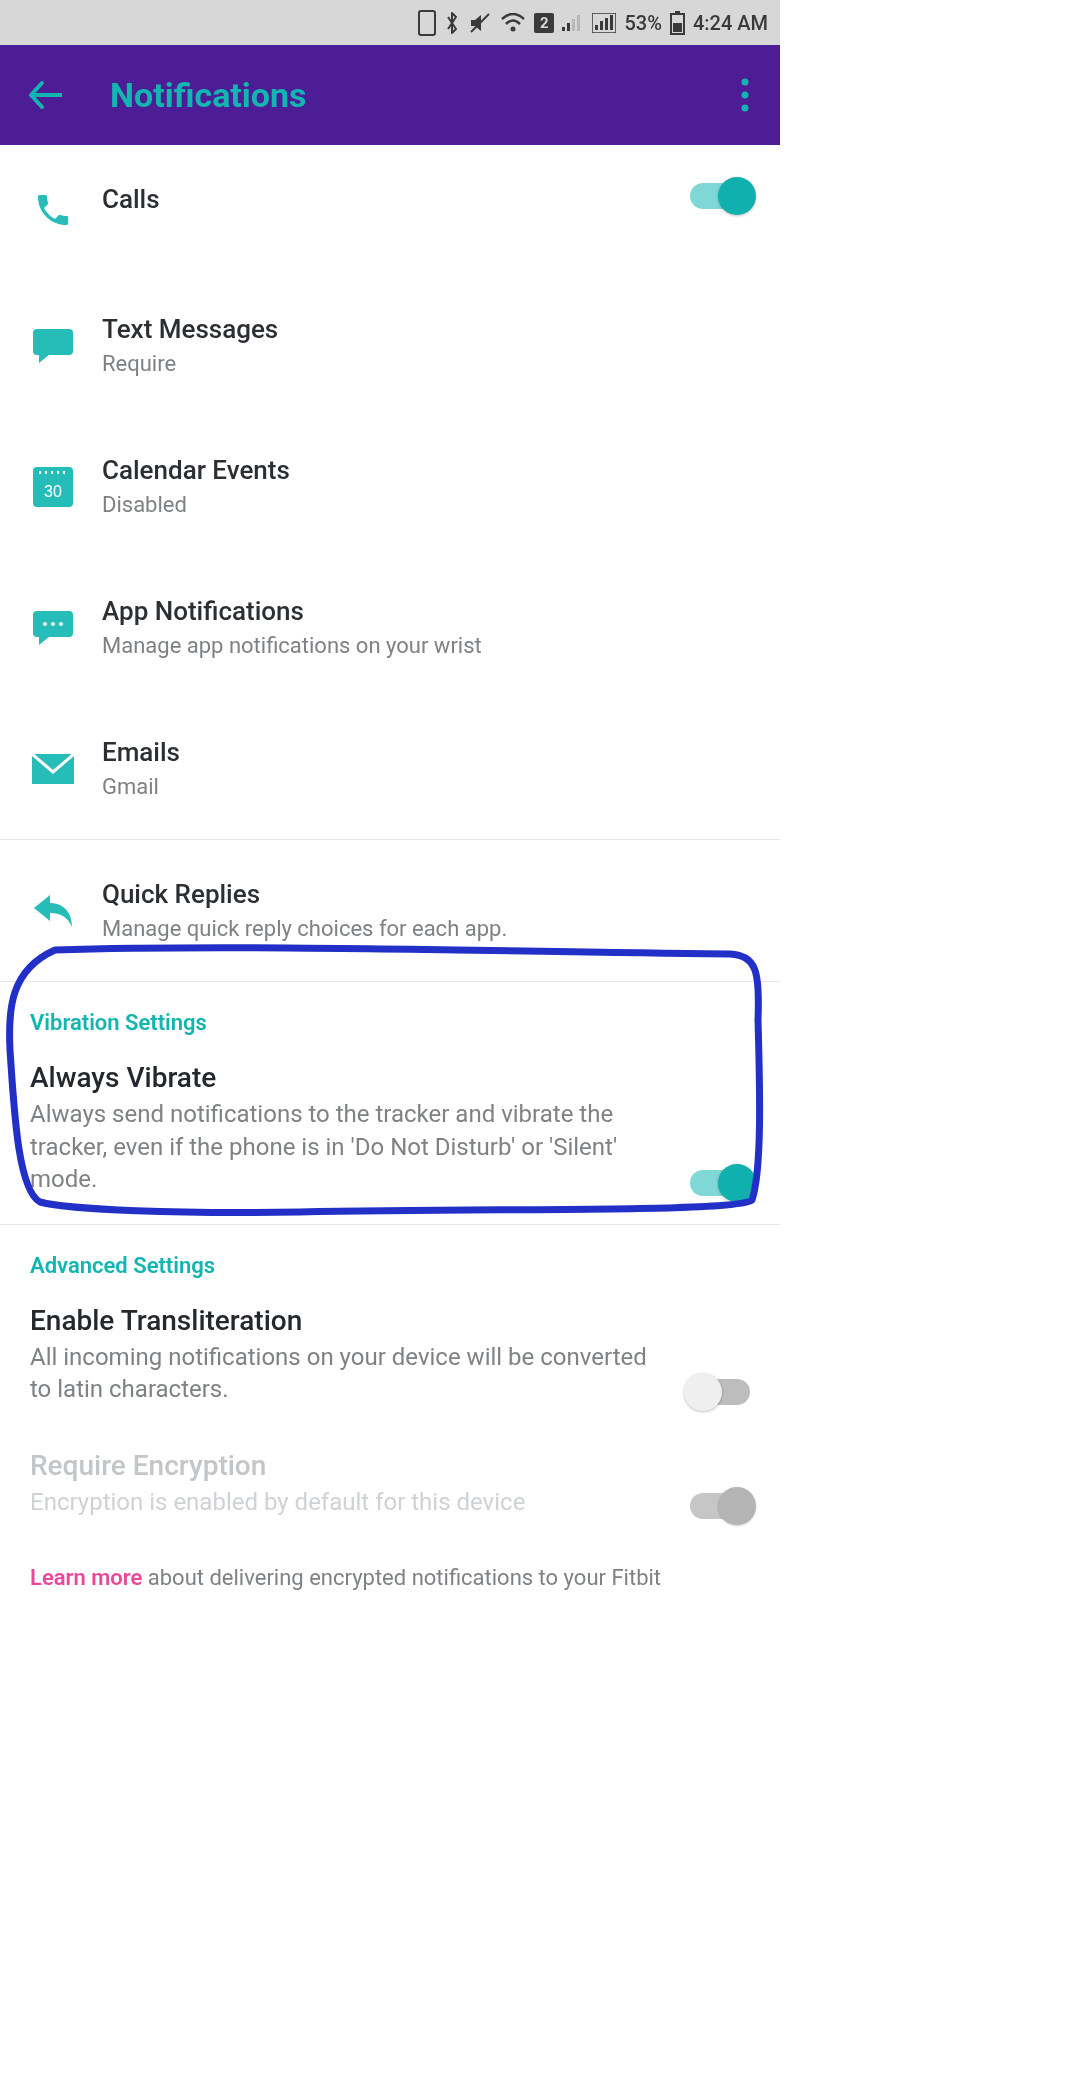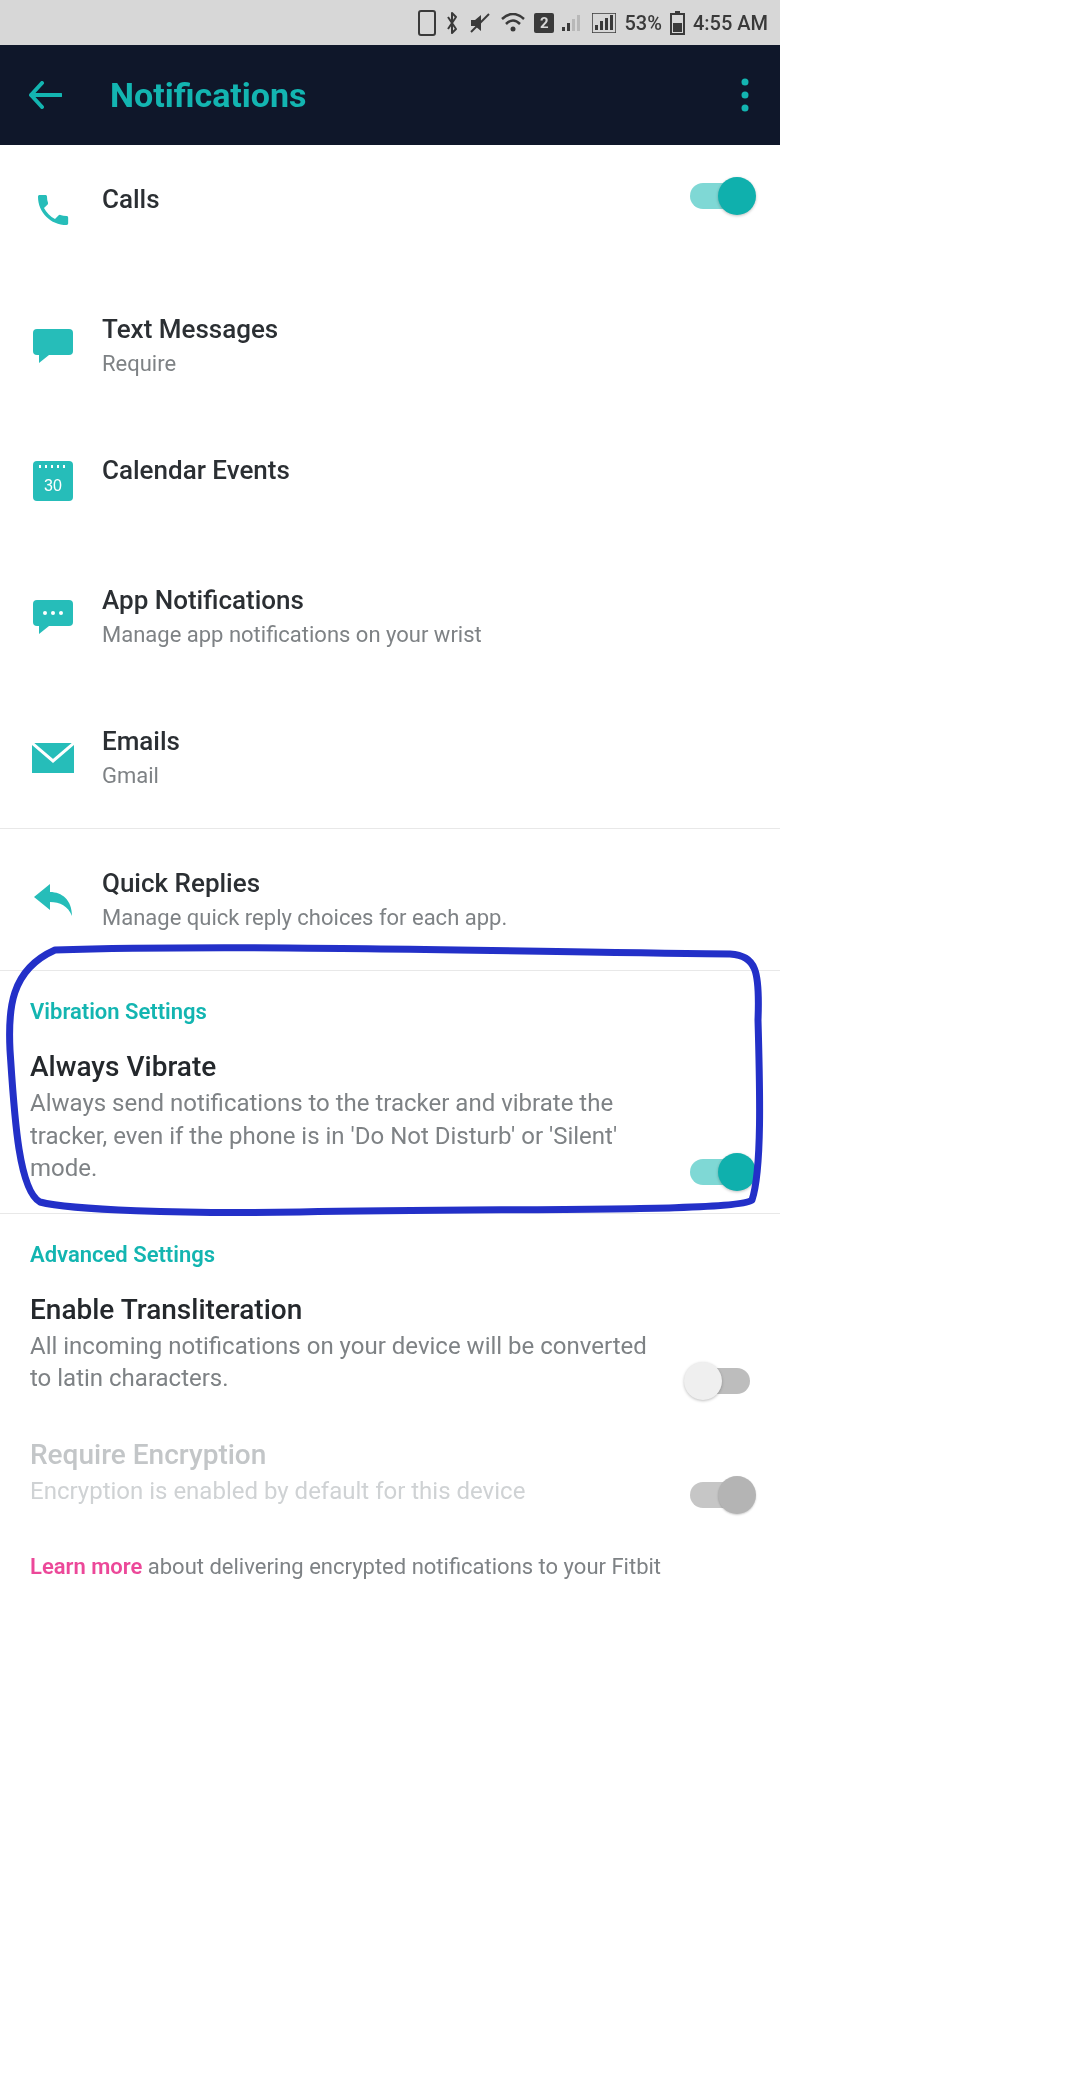--- a/index.html
+++ b/index.html
@@ -21,21 +21,21 @@
       font-size: 20px;
       color: #3a3a3a;
       font-weight: 500;
     }
     .status-bar .sb-icon { display: inline-flex; align-items: center; }
     .app-bar {
       height: 100px;
       display: flex;
       align-items: center;
       padding: 0 20px;
-      background: #0f172a;
+      background: #4c1d95;
     }
     .back-btn { width: 50px; display: flex; align-items: center; justify-content: center; }
     .title {
       color: #13b5b1;
       font-weight: 700;
       font-size: 34px;
       margin-left: 40px;
       flex: 1;
     }
     .overflow { width: 30px; display: flex; align-items: center; justify-content: center; }
@@ -141,21 +141,21 @@
         </svg>
     </span>
     <span>53%</span>
     <span class="sb-icon">
       <svg class="svg-icon" width="15" height="24" viewBox="0 0 15 24">
           <rect x="5" y="0" width="5" height="3" fill="#3a3a3a"></rect>
           <rect x="1" y="3" width="13" height="20" fill="none" stroke="#3a3a3a" stroke-width="2"></rect>
           <rect x="3" y="12" width="9" height="9" fill="#3a3a3a"></rect>
         </svg>
     </span>
-    <span>4:55 AM</span>
+    <span>4:24 AM</span>
   </div>
 
   <div class="app-bar">
     <div class="back-btn">
       <svg class="svg-icon" width="34" height="28" viewBox="0 0 34 28">
           <path d="M14 2 L3 14 L14 26 M3 14 L33 14" fill="none" stroke="#13b5b1" stroke-width="4" stroke-linecap="round" stroke-linejoin="round"></path>
         </svg>
     </div>
     <div class="title">Notifications</div>
     <div class="overflow">
@@ -201,20 +201,21 @@
           <rect x="6" y="4" width="2" height="3" fill="#fff"></rect>
           <rect x="12" y="4" width="2" height="3" fill="#fff"></rect>
           <rect x="18" y="4" width="2" height="3" fill="#fff"></rect>
           <rect x="24" y="4" width="2" height="3" fill="#fff"></rect>
           <rect x="30" y="4" width="2" height="3" fill="#fff"></rect>
           <text x="20" y="30" text-anchor="middle" fill="#fff" font-size="16" font-family="Arial" font-weight="500">30</text>
         </svg>
     </div>
     <div class="texts">
       <div class="ttl">Calendar Events</div>
+      <div class="sub">Disabled</div>
     </div>
   </div>
 
   <div class="item">
     <div class="icon-wrap">
       <svg class="svg-icon" width="40" height="34" viewBox="0 0 40 34">
           <rect x="0" y="0" width="40" height="26" rx="4" fill="#26bdb9"></rect>
           <path d="M6 26 L6 34 L16 26 Z" fill="#26bdb9"></path>
           <circle cx="12" cy="13" r="2" fill="#fff"></circle>
           <circle cx="20" cy="13" r="2" fill="#fff"></circle>

